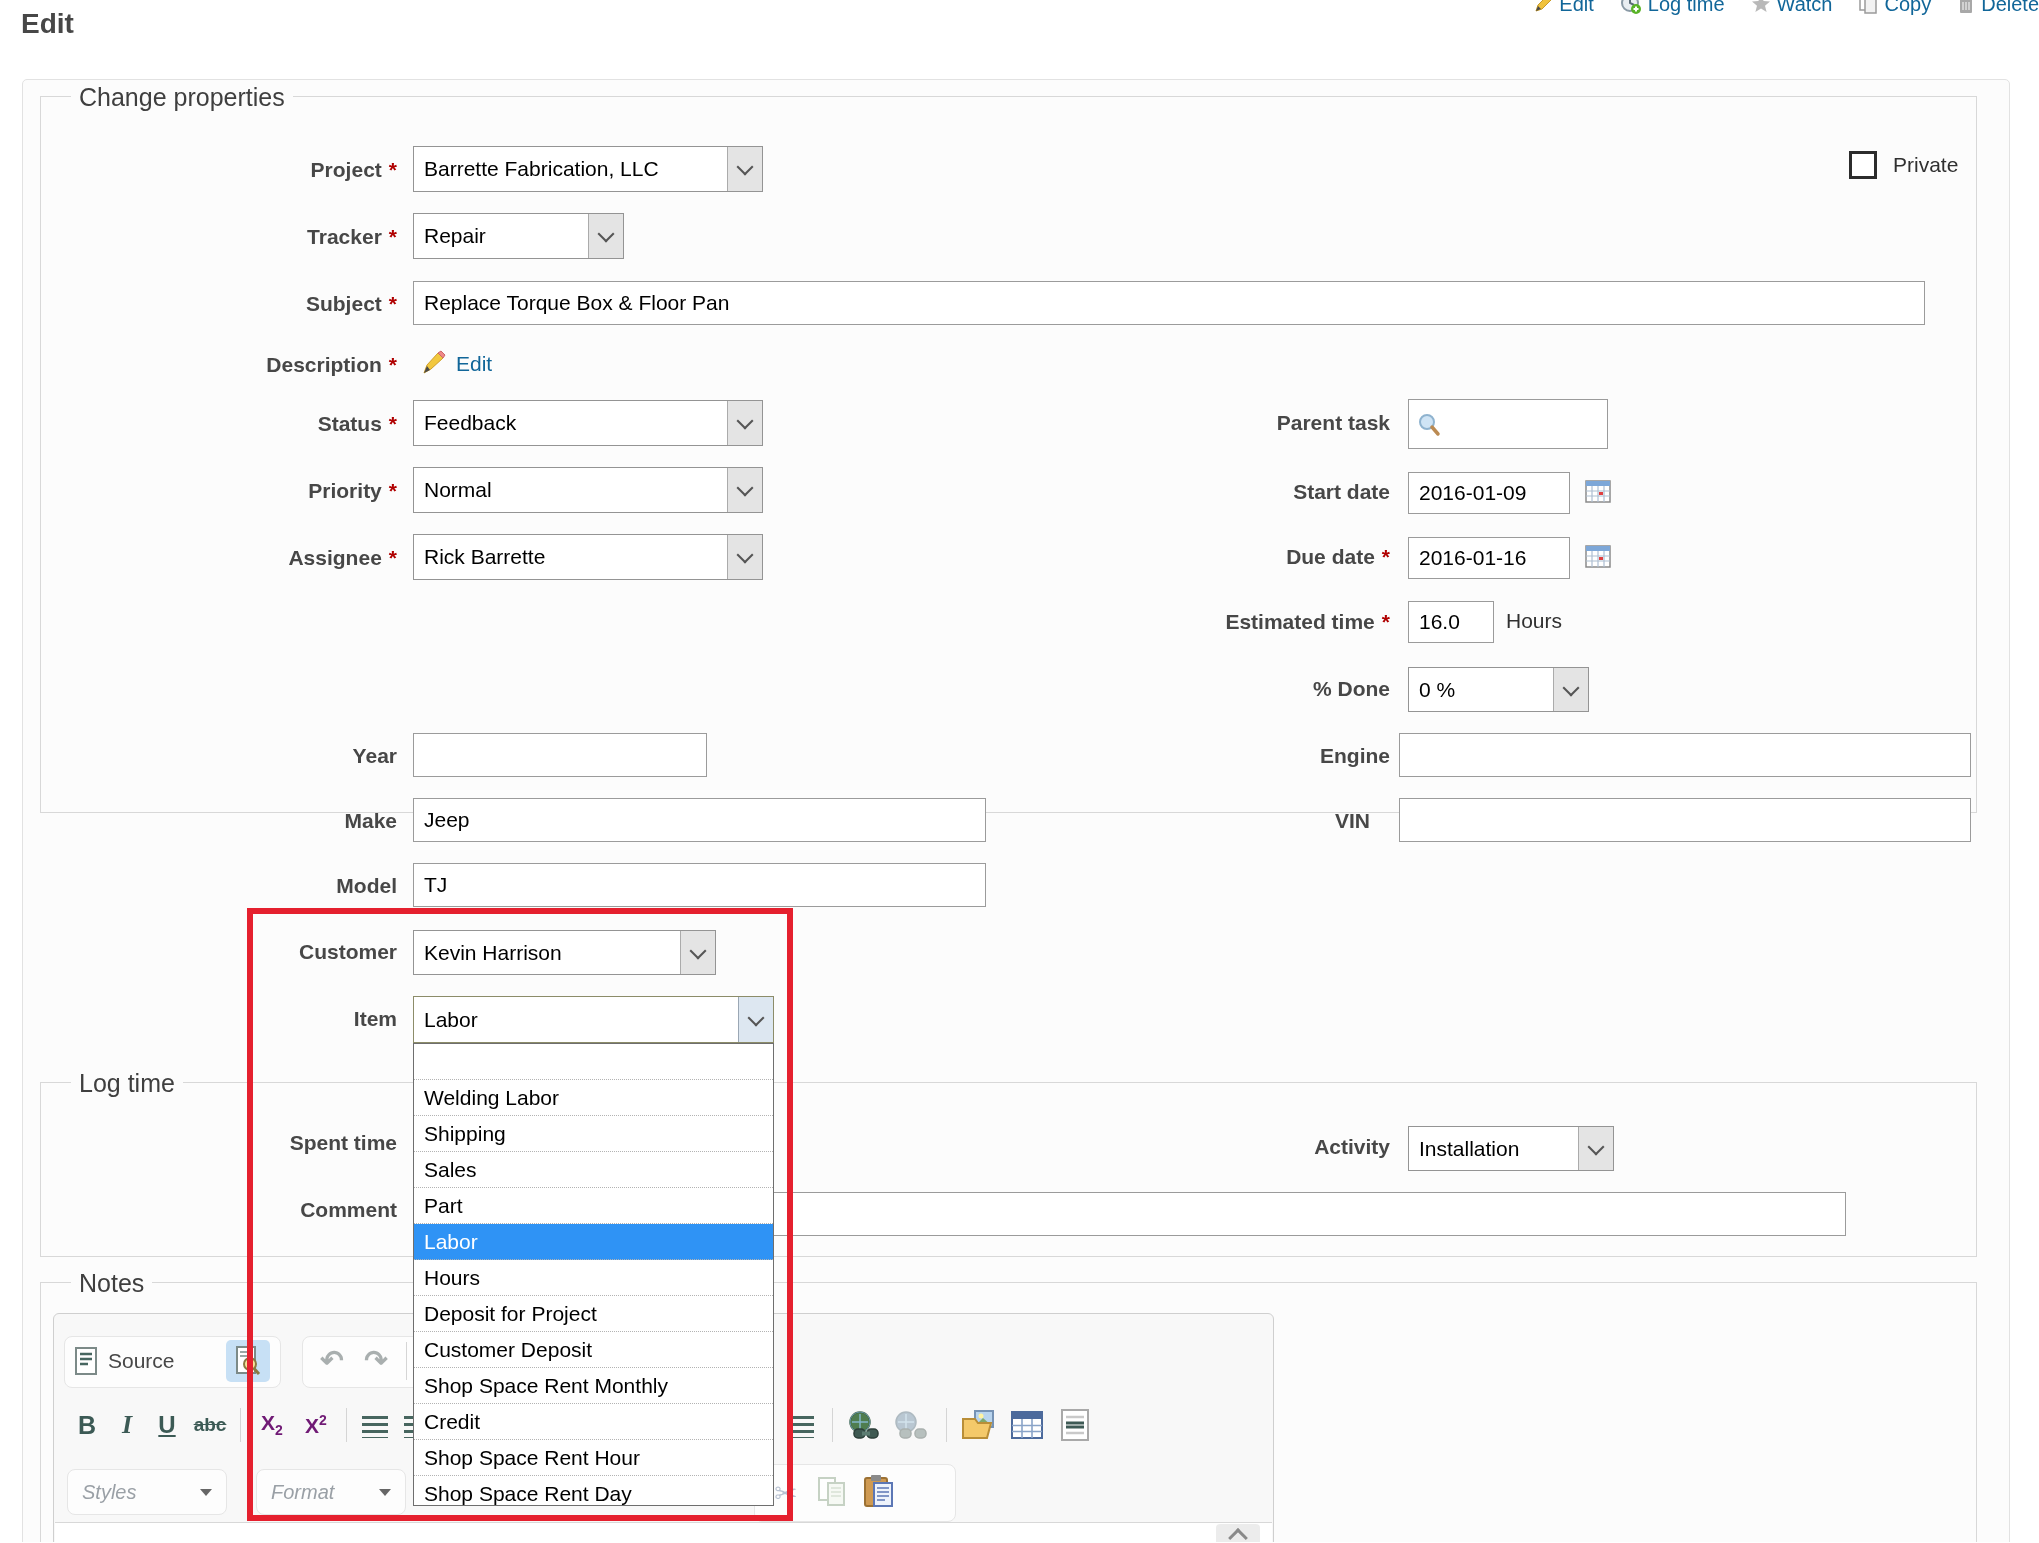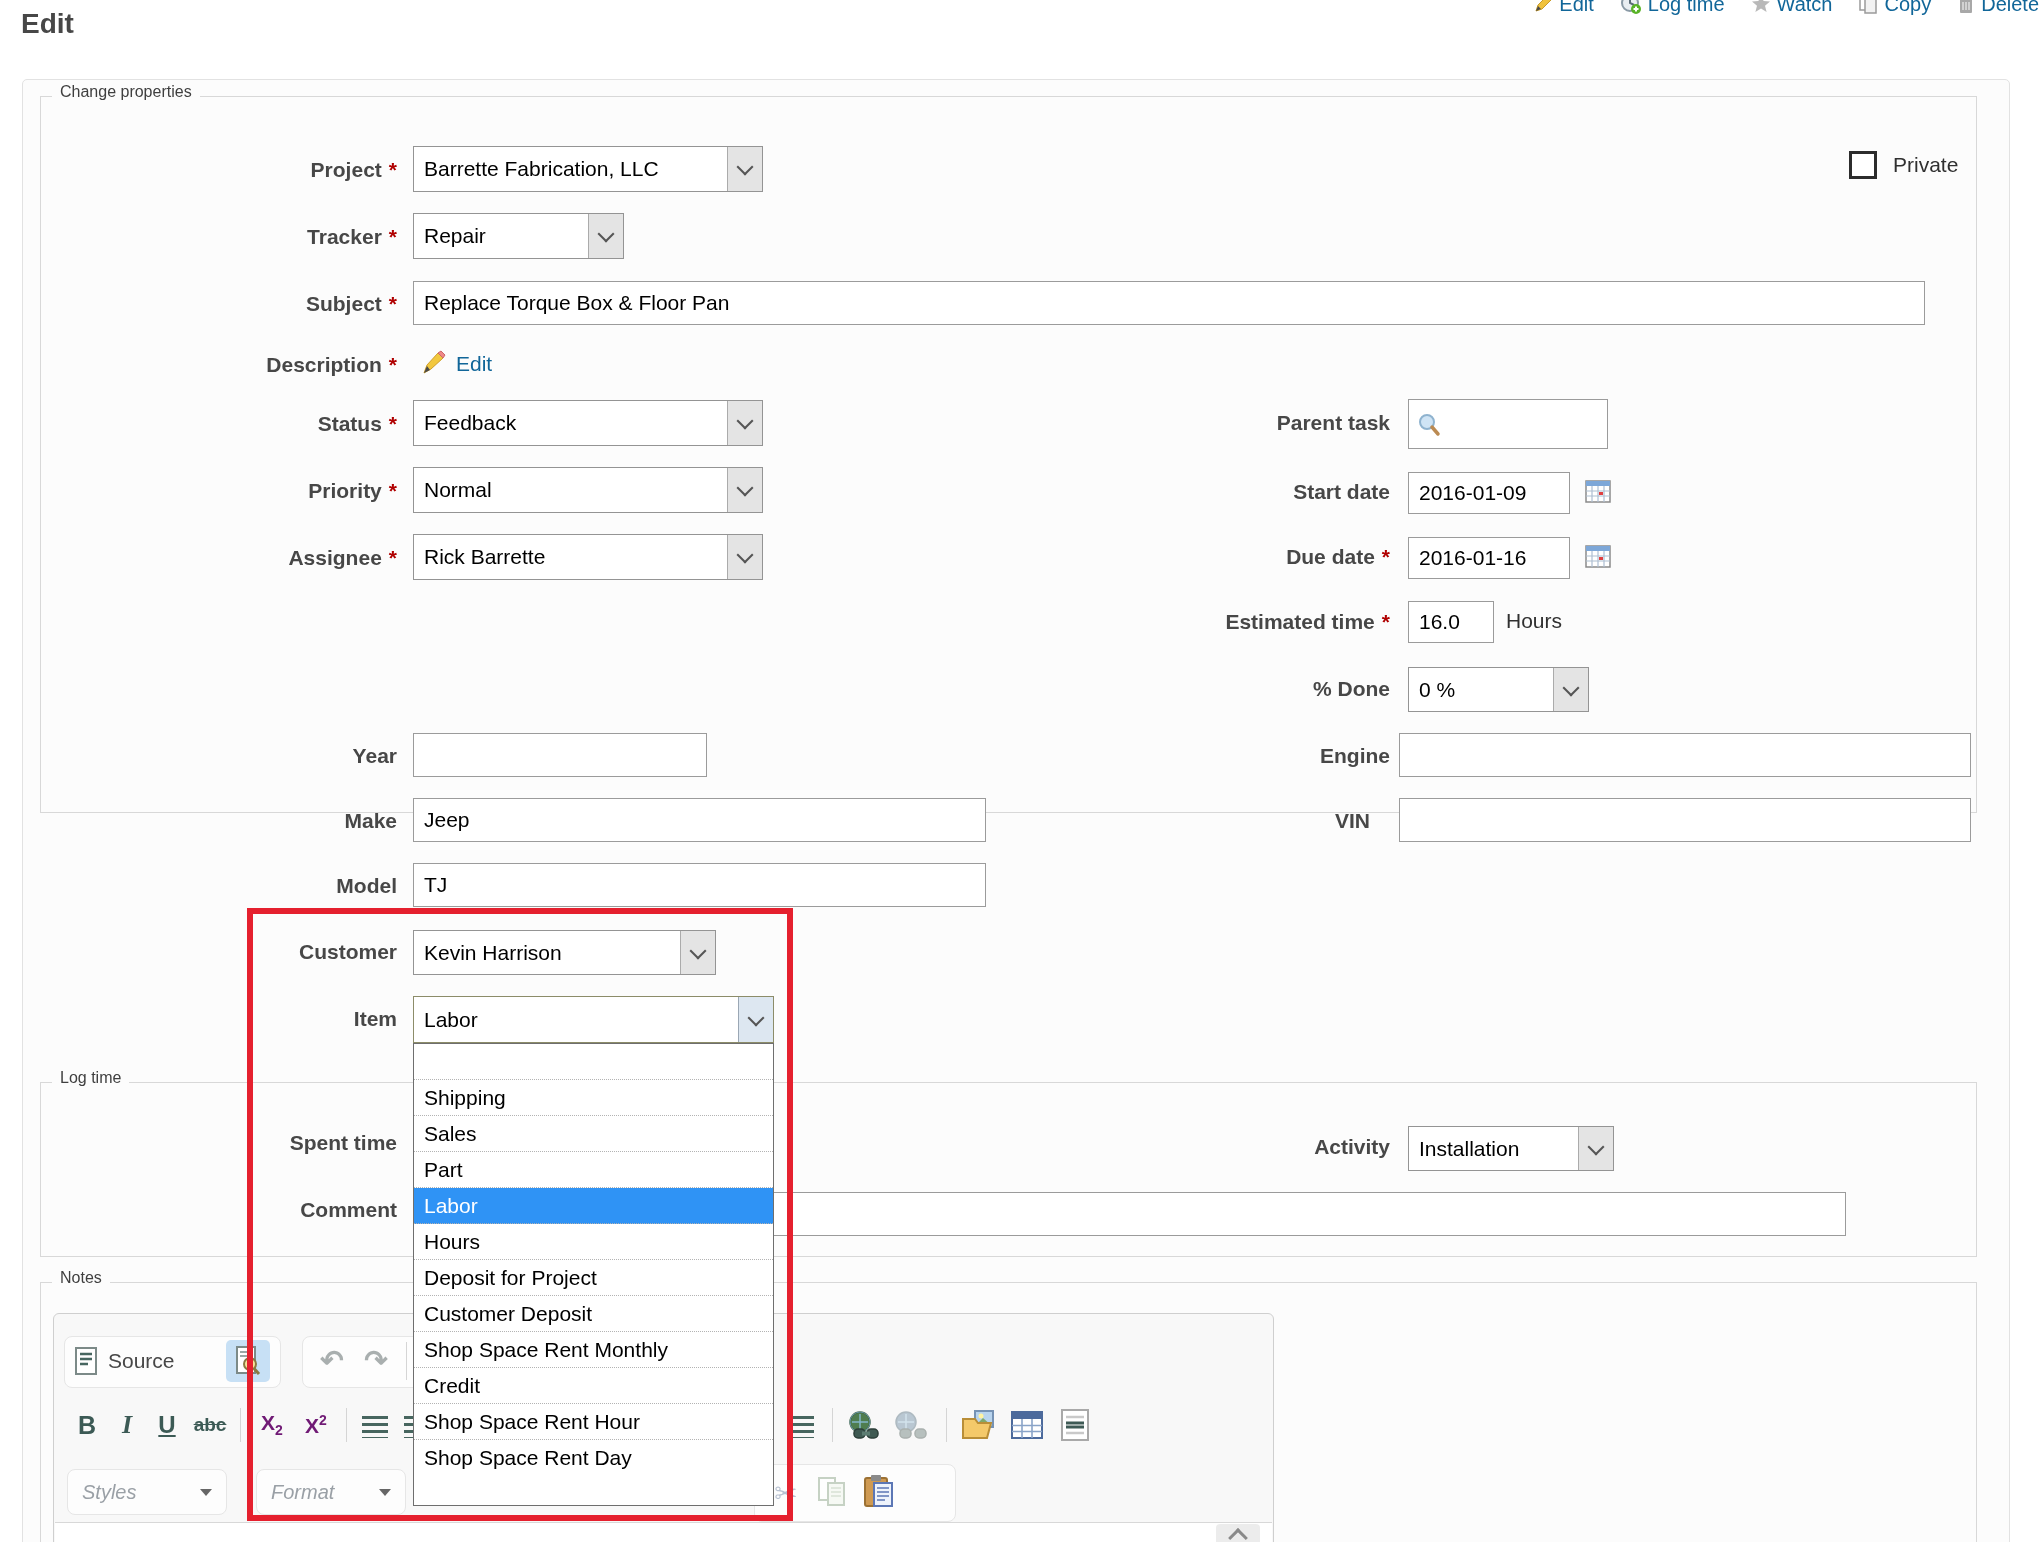--- a/index.html
+++ b/index.html
@@ -8,21 +8,21 @@
   
   .ctx{position:absolute;top:-10px;right:30px;display:flex;gap:26px;z-index:8;}
   .ctx a{display:flex;align-items:center;gap:6px;color:#116699;font-size:20px;text-decoration:none;line-height:28px;}
   .ctx svg{display:block;}
 
   h2.page-title{position:absolute;left:21px;top:8px;margin:0;font-size:28px;color:#474747;font-weight:bold;}
 
   .box{position:absolute;left:22px;top:79px;width:1988px;height:1500px;background:#fcfcfc;border:1px solid #e2e2e2;border-radius:5px;box-sizing:border-box;}
 
   .fs{position:absolute;border:1px solid #d8d8d8;background:transparent;box-sizing:border-box;}
-  .fs .legend{position:absolute;top:-14px;left:11px;background:#fcfcfc;padding:0 8px;font-size:16px;color:#3f3f3f;white-space:nowrap;}
+  .fs .legend{position:absolute;top:-14px;left:30px;background:#fcfcfc;padding:0 8px;font-size:25px;color:#3f3f3f;white-space:nowrap;}
 
   .lbl{position:absolute;font-size:21px;font-weight:bold;color:#474747;text-align:right;white-space:nowrap;}
   .lbl .req{color:#b00000;margin-left:7px;}
   .plain{font-weight:normal;color:#303030;}
 
   .ti{position:absolute;background:#fff;border:1px solid #9b9b9b;box-sizing:border-box;font-size:21px;color:#000;display:flex;align-items:center;padding:0 10px;white-space:nowrap;overflow:hidden;}
   .sel{position:absolute;background:#fff;border:1px solid #949494;box-sizing:border-box;font-size:21px;color:#000;display:flex;align-items:center;padding-left:10px;white-space:nowrap;}
   .sel .sel-btn{position:absolute;top:0;right:0;bottom:0;width:34px;background:#e4e4e4;border-left:1px solid #ababab;display:flex;align-items:center;justify-content:center;}
   .sel.focused{border-color:#8c8c69;}
   .sel.focused .sel-btn{background:#dde7f1;border-left-color:#9aa7b4;}
@@ -186,20 +186,21 @@
   </div>
   <div class="sel focused" style="left:413px;top:996px;width:361px;height:47px;z-index:31;">
     <span>Labor</span>
     <span class="sel-btn">
         <span class="chev"></span>
       </span>
   </div>
 
   <div class="dd" style="height:463px;">
       <div class="dd-opt"></div>
+      <div class="dd-opt">Welding Labor</div>
       <div class="dd-opt">Shipping</div>
       <div class="dd-opt">Sales</div>
       <div class="dd-opt">Part</div>
       <div class="dd-opt selected">Labor</div>
       <div class="dd-opt">Hours</div>
       <div class="dd-opt">Deposit for Project</div>
       <div class="dd-opt">Customer Deposit</div>
       <div class="dd-opt">Shop Space Rent Monthly</div>
       <div class="dd-opt">Credit</div>
       <div class="dd-opt">Shop Space Rent Hour</div>

